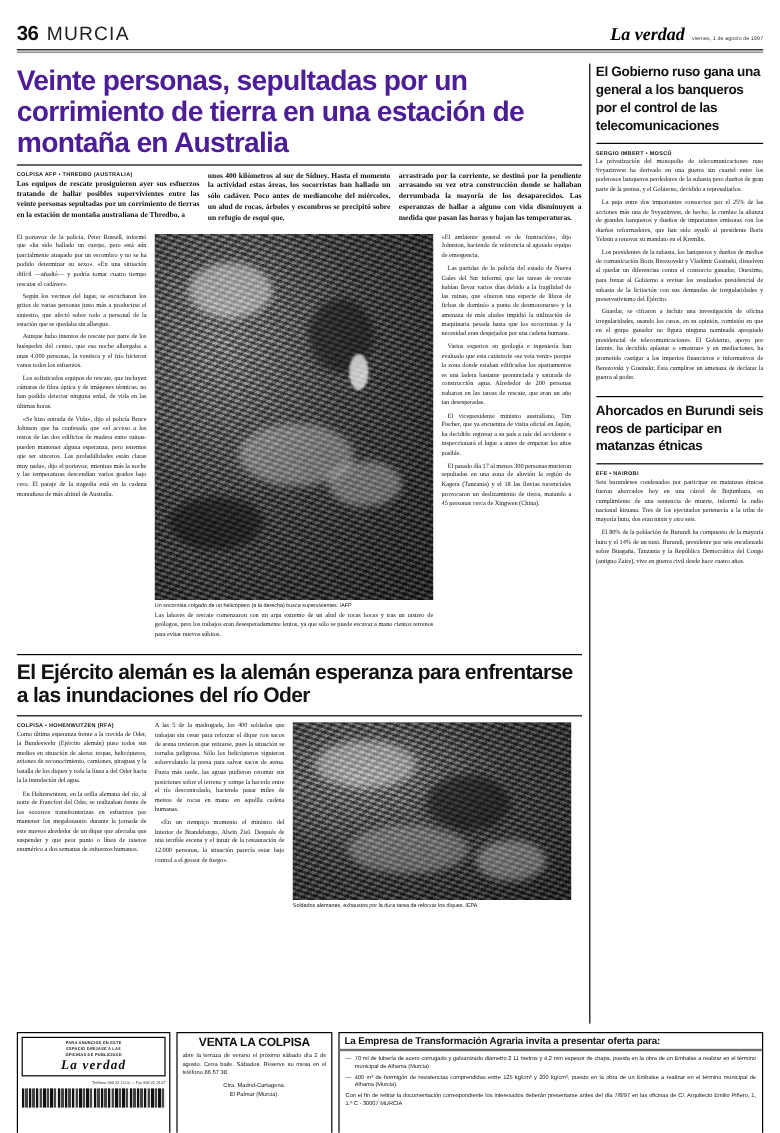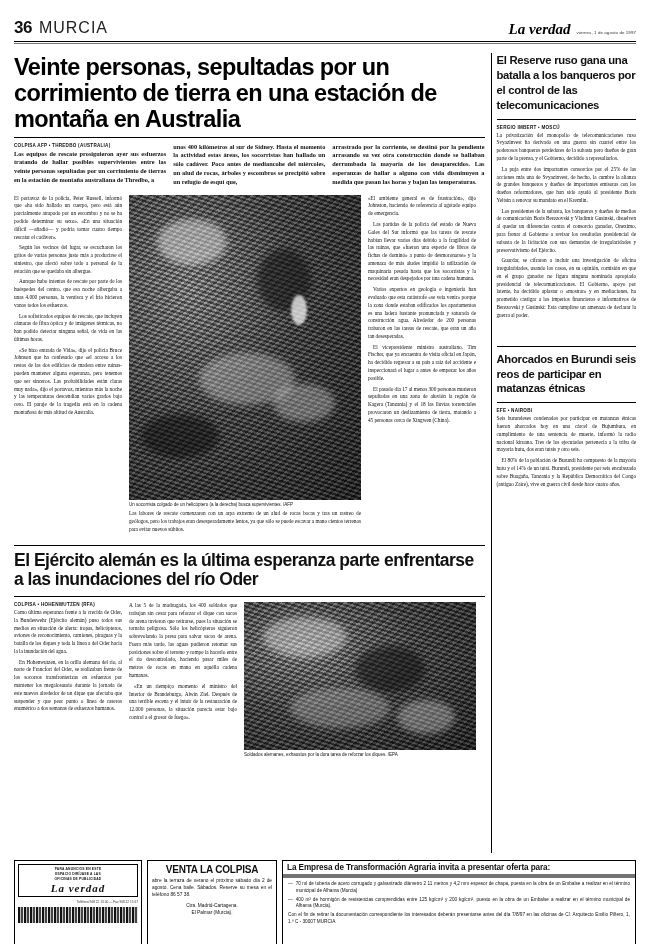--- a/index.html
+++ b/index.html
@@ -45,21 +45,21 @@
   .side-col{width:142px;box-sizing:border-box;}
 
   
   h1.hl{
     font-family:"Liberation Sans",sans-serif;
     font-weight:bold;
     font-size:23.5px;
     line-height:1.1;
     letter-spacing:-0.6px;
     margin:2px 0 0 0;
-    color:#000000;
+    color:#4c1d95;
   }
   .subhl{
     font-family:"Liberation Serif",serif;
     font-style:italic;
     font-size:8.3px;
     line-height:1.25;
     margin:6px 0 4px 0;
     letter-spacing:-0.1px;
   }
   .rule-thin{border-top:.6px solid #000;margin:4px 0 5px 0;}
@@ -150,21 +150,21 @@
   .ad-a-bar{height:16px;margin-top:2px;background:
     repeating-linear-gradient(90deg,#111 0 2px,#bbb 2px 3px,#444 3px 5px,#e8e8e8 5px 6px);}
   .ad-b-title{
     font-family:"Liberation Sans",sans-serif;font-weight:bold;font-size:10px;
     text-align:center;letter-spacing:-0.2px;margin-bottom:2px;
   }
   .ad-b-tx{font-family:"Liberation Sans",sans-serif;font-size:4.8px;line-height:1.5;text-align:justify;}
   .ad-b-ctr{font-family:"Liberation Sans",sans-serif;font-size:4.8px;line-height:1.5;text-align:center;}
   .ad-c-title{
     font-family:"Liberation Sans",sans-serif;font-weight:bold;font-size:8.2px;
-    padding:2px 4px;border-bottom:4px solid #737373;letter-spacing:-0.1px;
+    padding:2px 4px;border-bottom:2px solid #737373;letter-spacing:-0.1px;
   }
   .ad-c-body{padding:3px 5px;font-family:"Liberation Sans",sans-serif;font-size:4.7px;line-height:1.45;text-align:justify;}
   .ad-c-body .li{display:flex;gap:3px;margin-bottom:2px;}
   .ad-c-body .dash{flex:0 0 auto;}
   .footer-note{font-family:"Liberation Sans",sans-serif;font-size:4.7px;line-height:1.45;margin-top:2px;}
 </style>
 </head>
 <body>
 
 <div class="page">
@@ -232,21 +232,21 @@
             <p class="tx">Las partidas de la policía del estado de Nueva Gales del Sur informó que las tareas de rescate habían llevar varios días debido a la fragilidad de las ruinas, que «fueron una especie de libros de fichas de dominó» a punto de desmoronarse» y la amenaza de más aludes impidió la utilización de maquinaria pesada hasta que los socorristas y la necesidad eran despejados por una cadena humana.</p>
             <p class="tx">Varios expertos en geología e ingeniería han evaluado que esta catástrofe «se veía venir» porque la zona donde estaban edificados los apartamentos es una ladera bastante pronunciada y saturada de construcción agua. Alrededor de 200 personas trabaron en las tareas de rescate, que eran un año tan desesperadas.</p>
             <p class="tx">El vicepresidente ministro australiano, Tim Fischer, que ya encuentra de visita oficial en Japón, ha decidido regresar a su país a raíz del accidente e inspeccionará el lugar a antes de empezar los años posible.</p>
             <p class="tx">El pasado día 17 al menos 300 personas murieron sepultadas en una zona de aluvión la región de Kagera (Tanzania) y el 18 las lluvias torrenciales provocaron un deslizamiento de tierra, matando a 45 personas cerca de Xingwen (China).</p>
           </div>
         </div>
       </div>
 
       <div class="art2">
         <div class="rule-thin" style="border-top-width:1px;"></div>
-        <h1 class="hl2">El Ejército alemán es la última esperanza parte enfrentarse a las inundaciones del río Oder</h1>
+        <h1 class="hl2">El Ejército alemán es la alemán esperanza para enfrentarse a las inundaciones del río Oder</h1>
         <div class="rule-thin"></div>
 
         <div class="cols">
           <div class="col" style="flex:0 0 108px;">
             <div class="byline">COLPISA • HOHENWUTZEN (RFA)</div>
             <p class="tx first">Como última esperanza frente a la crecida de Oder, la Bundeswehr (Ejército alemán) puso todos sus medios en situación de alerta: tropas, helicópteros, aviones de reconocimiento, camiones, piraguas y la batalla de los diques y toda la línea a del Oder hacia la la inundación del agua.</p>
             <p class="tx">En Hohenwutzen, en la orilla alemana del río, al norte de Francfort del Oder, se realizaban frente de los socorros transfronterizas en esfuerzos por mantener los megalosaurio durante la jornada de este nuevos alrededor de un dique que afectaba que suspender y que peor punto o línea de raseros enumérico a dos semanas de esfuerzos humanos.</p>
           </div>
           <div class="col" style="flex:0 0 108px;">
             <p class="tx first">A las 5 de la madrugada, los 400 soldados que trabajan sin cesar para reforzar el dique con sacos de arena tuvieron que retirarse, pues la situación se tornaba peligrosa. Sólo los helicópteros siguieron sobrevolando la presa para salvar sacos de arena. Fuera más tarde, las aguas pudieron retomar sus posiciones sobre el terreno y rompe la hacerlo entre el río descontrolado, haciendo pasar miles de metros de rocas en mano en aquélla cadena humanas.</p>
@@ -263,30 +263,30 @@
             <div class="caption">Soldados alemanes, exhaustos por la dura tarea de reforzar los diques. /EPA</div>
           </div>
         </div>
       </div>
     </div>
 
     <div class="vdiv"></div>
 
     <div class="side-col">
       <div>
-        <h2 class="side-hl">El Reserve ruso gana una batalla a los banqueros por el control de las telecomunicaciones</h2>
+        <h2 class="side-hl">El Gobierno ruso gana una general a los banqueros por el control de las telecomunicaciones</h2>
         <div class="side-rule"></div>
         <div class="byline">SERGIO IMBERT • MOSCÚ</div>
         <p class="stx first">La privatización del monopolio de telecomunicaciones ruso Svyazinvest ha derivado en una guerra sin cuartel entre los poderosos banqueros perdedores de la subasta pero dueños de gran parte de la prensa, y el Gobierno, decidido a represaliarlos.</p>
         <p class="stx">La puja entre dos importantes consorcios por el 25% de las acciones más una de Svyazinvest, de hecho, la cumbre la alianza de grandes banqueros y dueños de importantes emisoras con los dueños reformadores, que han sido ayudó al presidente Boris Yeltsin a renovar su mandato en el Kremlin.</p>
         <p class="stx">Los presidentes de la subasta, los banqueros y dueños de medios de comunicación Boris Berezovski y Vladímir Gusinski, disuelven al quedar un diferencias contra el consorcio ganador, Oneximo, para frenar al Gobierno a revisar los resultados presidencial de subasta de la licitación con sus demandas de irregularidades y preservativismo del Ejército.</p>
         <p class="stx">Guardar, se cifraron a incluir una investigación de oficina irregularidades, usando los casos, en su opinión, comisión en que en el grupo ganador no figura ninguna nominada apropiado presidencial de telecomunicaciones. El Gobierno, apoyo por latente, ha decidido aplastar o «mostrar» y en mediaciones, ha prometido castigar a los imperios financieros e informativos de Berezovski y Gusinski: Esta cumplirse un amenaza de declarar la guerra al poder.</p>
       </div>
 
-      <div style="margin-top:26px;">
+      <div style="margin-top:10px;">
         <div class="side-rule" style="border-top-width:1px;"></div>
         <h2 class="side-hl">Ahorcados en Burundi seis reos de participar en matanzas étnicas</h2>
         <div class="side-rule"></div>
         <div class="byline">EFE • NAIROBI</div>
         <p class="stx first">Seis burundeses condenados por participar en matanzas étnicas fueron ahorcados hoy en una cárcel de Bujumbura, en cumplimiento de una sentencia de muerte, informó la radio nacional kiruana. Tres de los ejecutados pertenecía a la tribu de mayoría hutu, dos eran tutsis y otro seis.</p>
         <p class="stx">El 80% de la población de Burundi ha compuesto de la mayoría hutu y el 14% de un tutsi. Burundi, presidente por seis encabezado sobre Buagaña, Tanzania y la República Democrática del Congo (antiguo Zaire), vive en guerra civil desde hace cuatro años.</p>
       </div>
     </div>
   </div>
 

